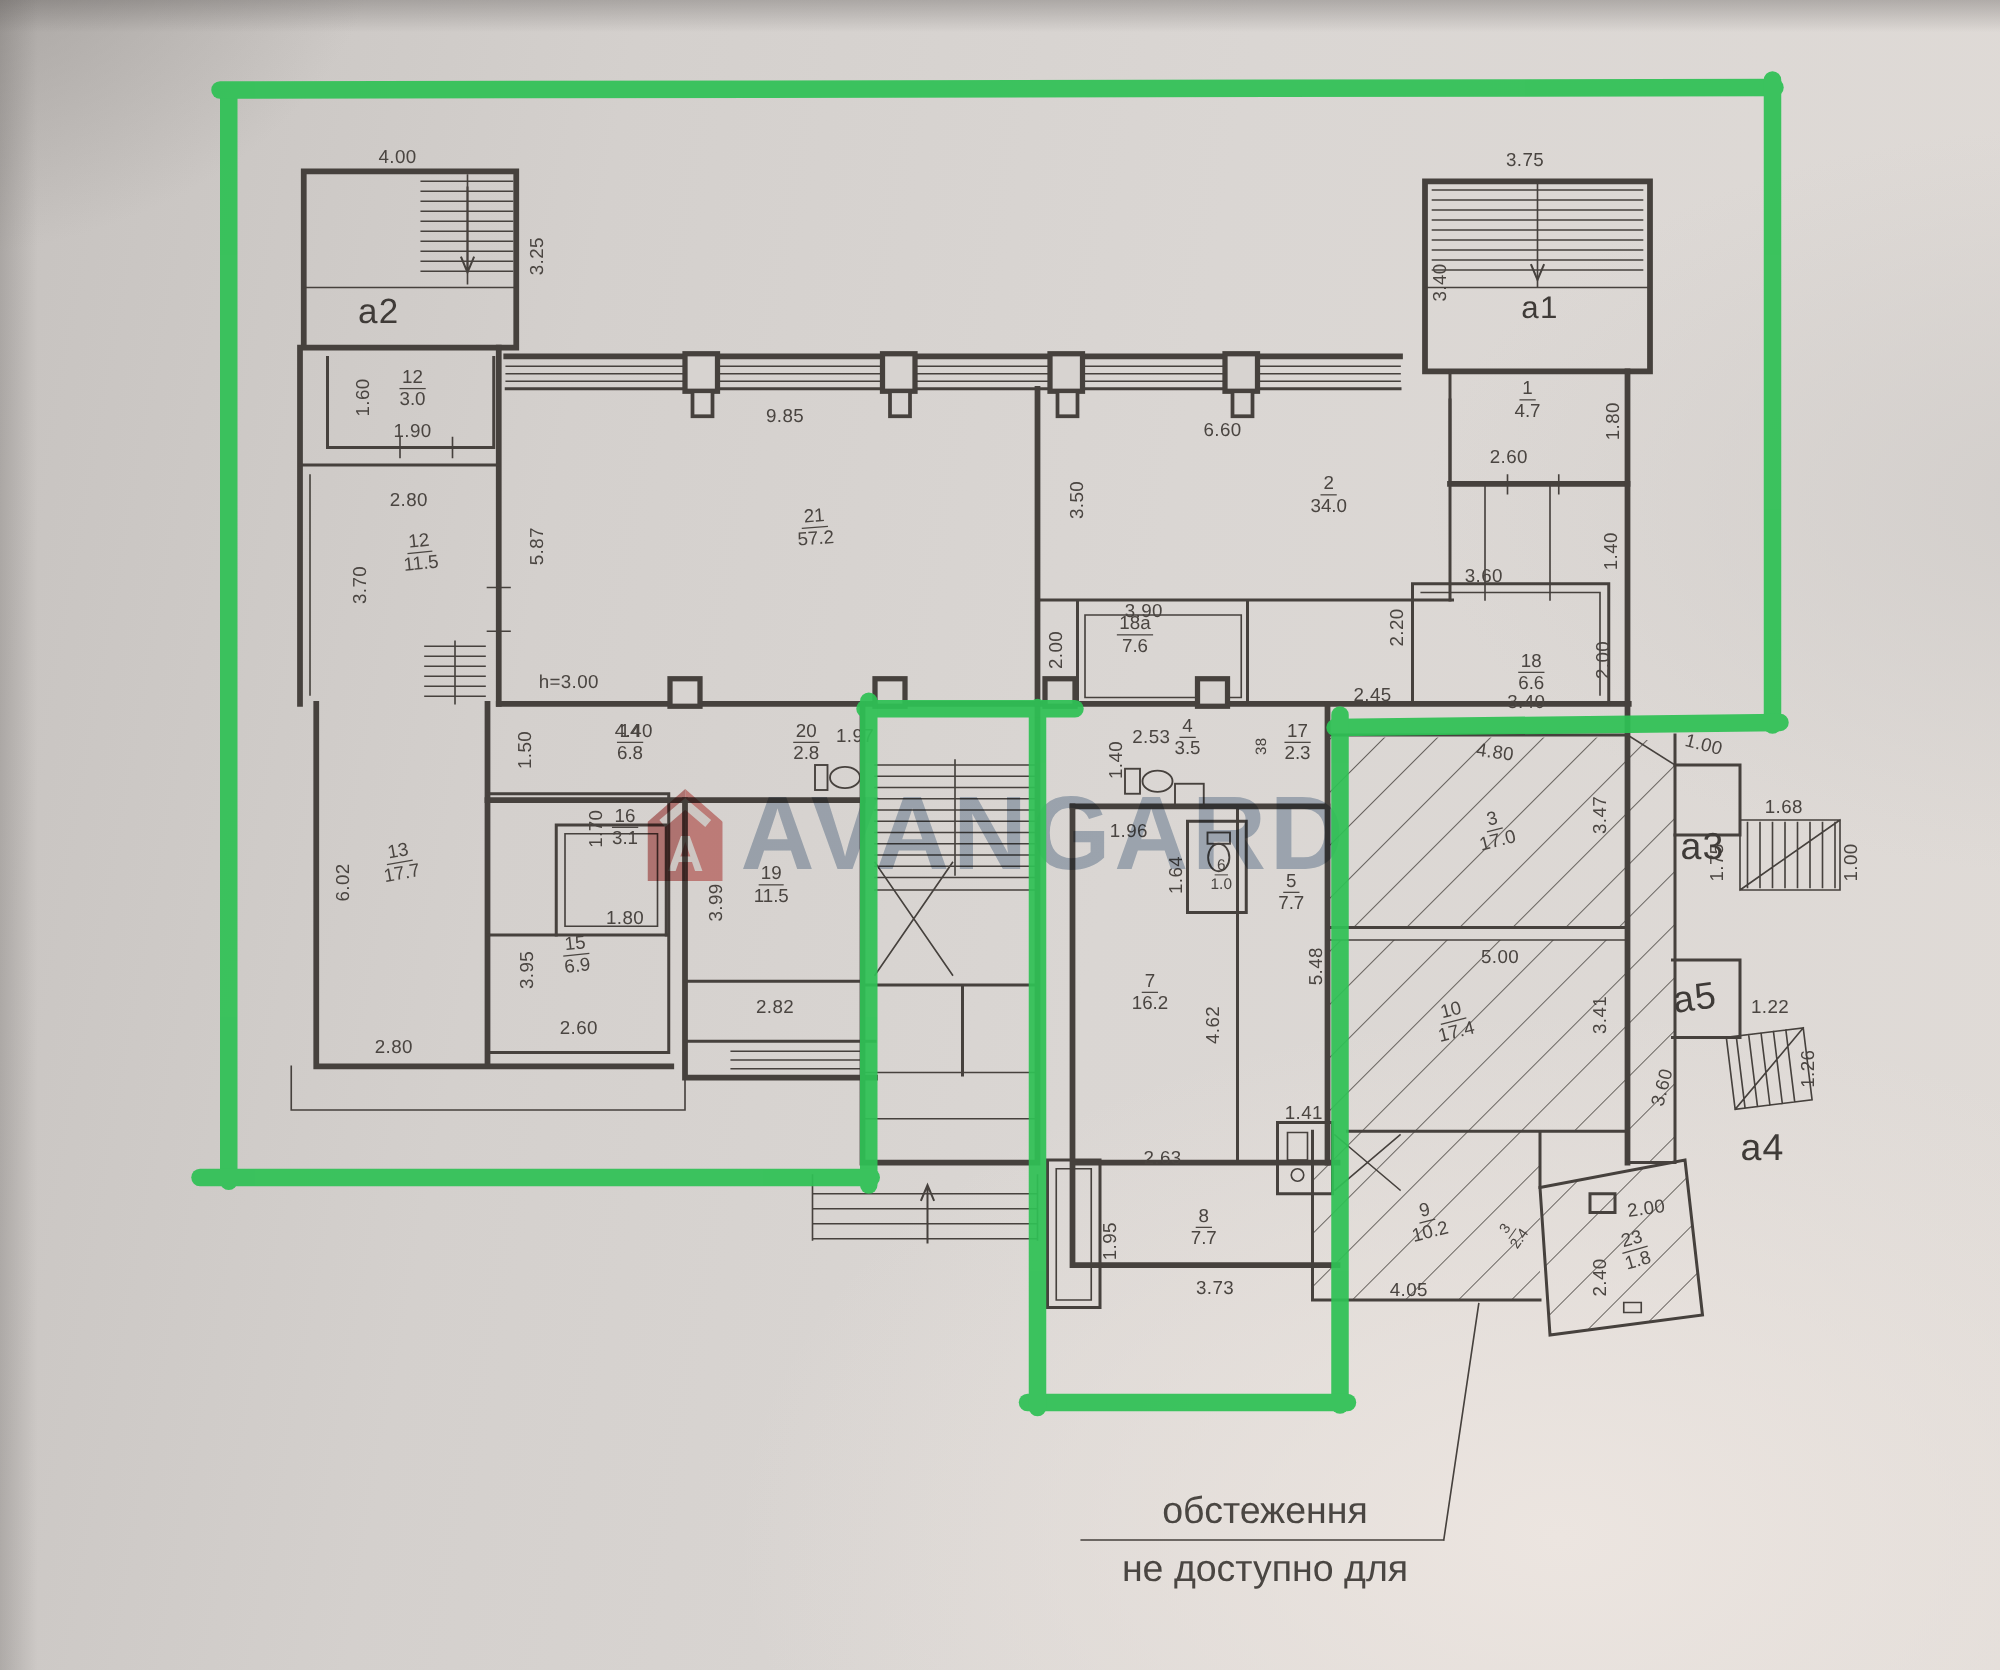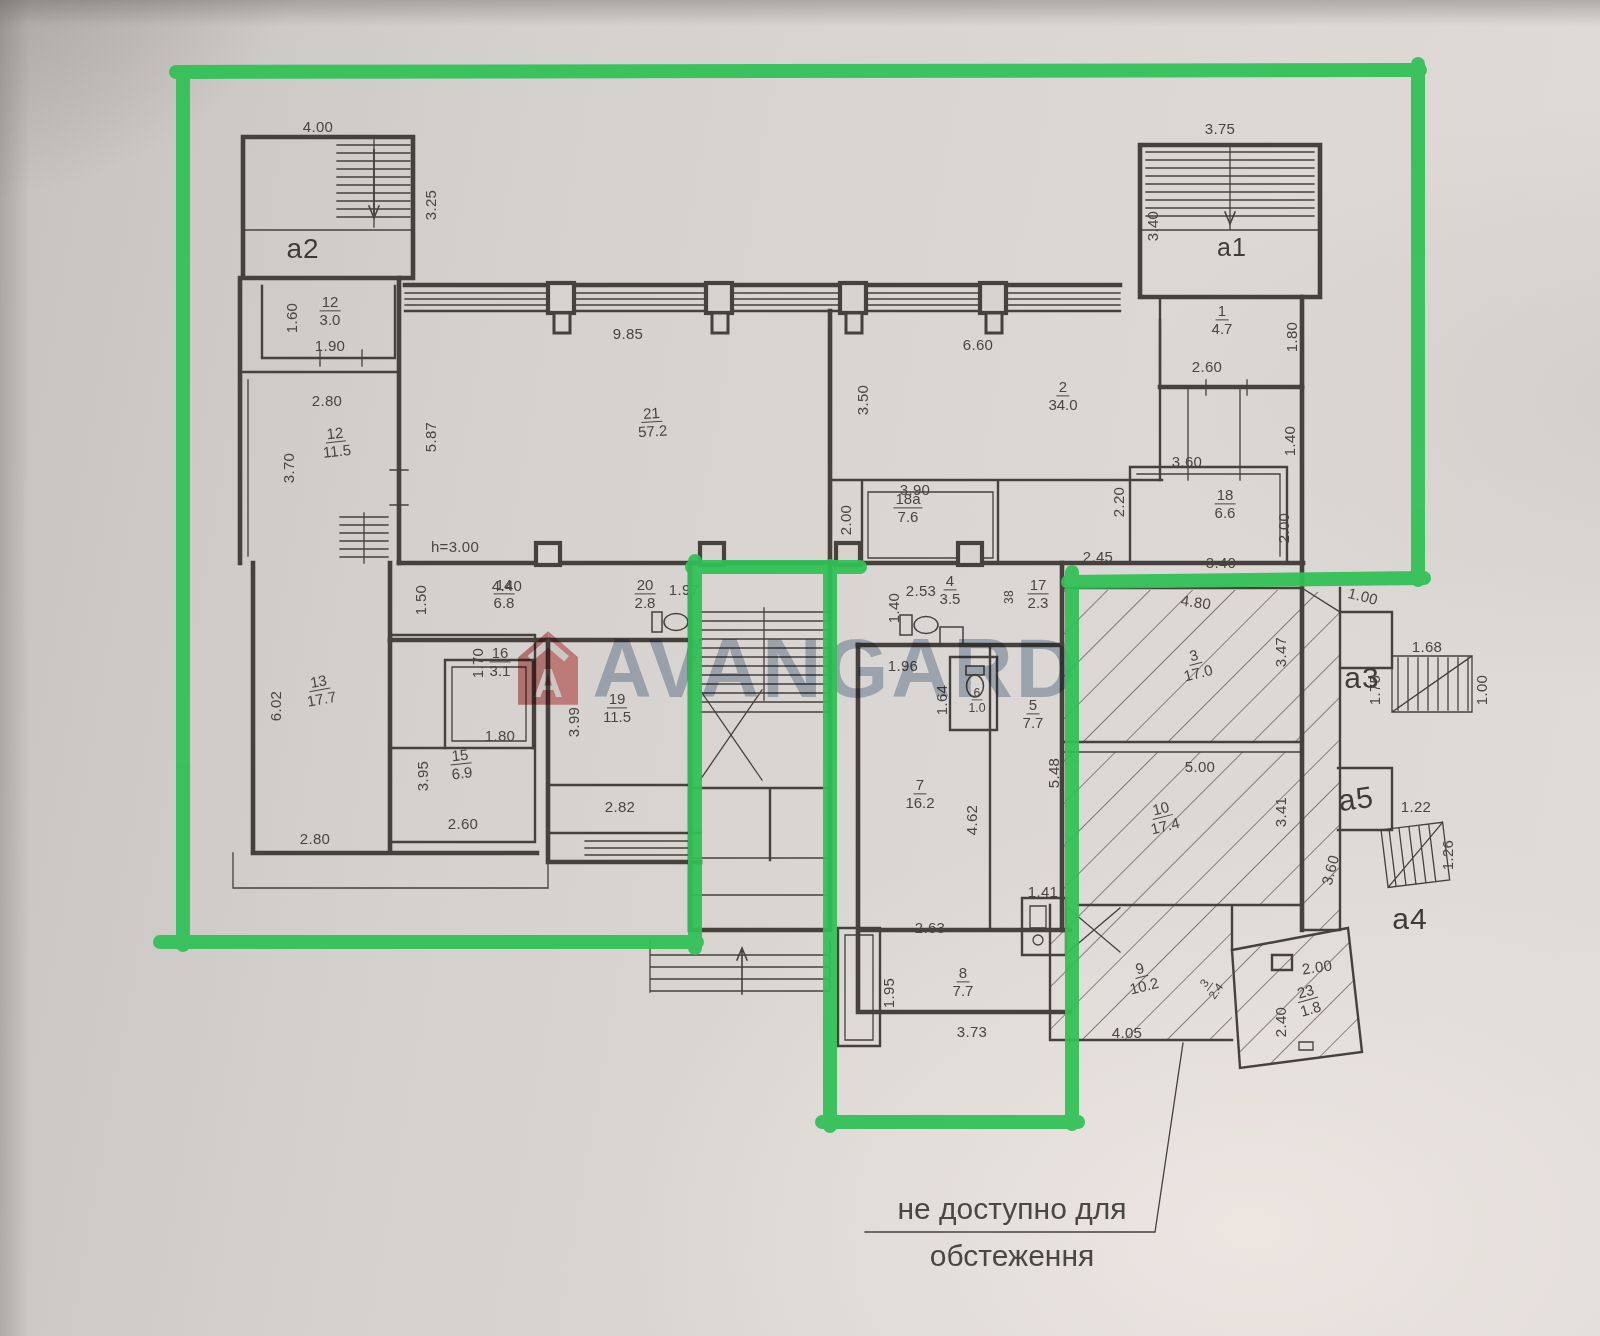--- a/index.html
+++ b/index.html
@@ -220,21 +220,21 @@
       <div class="lbl dim" style="left: 888px; top: 993px; transform: translate(-50%, -50%) rotate(-90deg) scale(1);">1.95</div>
       <div class="lbl dim" style="left: 1280px; top: 1022px; transform: translate(-50%, -50%) rotate(-90deg) scale(1);">2.40</div>
       <div class="lbl dim" style="left: 972px; top: 1031px; transform: translate(-50%, -50%) rotate(0deg) scale(1);">3.73</div>
       <div class="lbl dim" style="left: 1127px; top: 1032px; transform: translate(-50%, -50%) rotate(0deg) scale(1);">4.05</div>
       <div class="lbl room" style="left: 330px; top: 311px; transform: translate(-50%, -50%) rotate(0deg) scale(1);"><span class="rnum">12</span><span class="rarea">3.0</span></div>
       <div class="lbl room" style="left: 336px; top: 442px; transform: translate(-50%, -50%) rotate(-6deg) scale(1);"><span class="rnum">12</span><span class="rarea">11.5</span></div>
       <div class="lbl room" style="left: 652px; top: 422px; transform: translate(-50%, -50%) rotate(-4deg) scale(1);"><span class="rnum">21</span><span class="rarea">57.2</span></div>
       <div class="lbl room" style="left: 1063px; top: 396px; transform: translate(-50%, -50%) rotate(0deg) scale(1);"><span class="rnum">2</span><span class="rarea">34.0</span></div>
       <div class="lbl room" style="left: 1222px; top: 320px; transform: translate(-50%, -50%) rotate(0deg) scale(1);"><span class="rnum">1</span><span class="rarea">4.7</span></div>
       <div class="lbl room" style="left: 908px; top: 508px; transform: translate(-50%, -50%) rotate(0deg) scale(1);"><span class="rnum">18a</span><span class="rarea">7.6</span></div>
-      <div class="lbl room" style="left: 1225px; top: 504px; transform: translate(-50%, -50%) rotate(0deg) scale(1);"><span class="rnum">18</span><span class="rarea">6.6</span></div>
+      <div class="lbl room" style="left: 1225px; top: 538px; transform: translate(-50%, -50%) rotate(0deg) scale(1);"><span class="rnum">18</span><span class="rarea">6.6</span></div>
       <div class="lbl room" style="left: 504px; top: 594px; transform: translate(-50%, -50%) rotate(0deg) scale(1);"><span class="rnum">14</span><span class="rarea">6.8</span></div>
       <div class="lbl room" style="left: 645px; top: 594px; transform: translate(-50%, -50%) rotate(0deg) scale(1);"><span class="rnum">20</span><span class="rarea">2.8</span></div>
       <div class="lbl room" style="left: 950px; top: 590px; transform: translate(-50%, -50%) rotate(0deg) scale(1);"><span class="rnum">4</span><span class="rarea">3.5</span></div>
       <div class="lbl room" style="left: 1038px; top: 594px; transform: translate(-50%, -50%) rotate(0deg) scale(1);"><span class="rnum">17</span><span class="rarea">2.3</span></div>
       <div class="lbl room" style="left: 320px; top: 690px; transform: translate(-50%, -50%) rotate(-10deg) scale(1);"><span class="rnum">13</span><span class="rarea">17.7</span></div>
       <div class="lbl room" style="left: 500px; top: 662px; transform: translate(-50%, -50%) rotate(0deg) scale(1);"><span class="rnum">16</span><span class="rarea">3.1</span></div>
       <div class="lbl room" style="left: 461px; top: 764px; transform: translate(-50%, -50%) rotate(-6deg) scale(1);"><span class="rnum">15</span><span class="rarea">6.9</span></div>
       <div class="lbl room" style="left: 617px; top: 708px; transform: translate(-50%, -50%) rotate(0deg) scale(1);"><span class="rnum">19</span><span class="rarea">11.5</span></div>
       <div class="lbl room" style="left: 977px; top: 700px; transform: translate(-50%, -50%) rotate(0deg) scale(0.82);"><span class="rnum">6</span><span class="rarea">1.0</span></div>
       <div class="lbl room" style="left: 1033px; top: 714px; transform: translate(-50%, -50%) rotate(0deg) scale(1);"><span class="rnum">5</span><span class="rarea">7.7</span></div>
@@ -256,22 +256,22 @@
     <svg width="92" height="112" viewBox="0 0 92 112">
       <polygon points="46,0 92,40 92,112 46,112" fill="#cd5350"></polygon>
       <polygon points="46,0 0,40 0,112 46,112" fill="#b34441"></polygon>
       <polyline points="18,42 46,18 74,42" fill="none" stroke="#efe9e5" stroke-width="11"></polyline>
       <text x="46" y="100" text-anchor="middle" font-family="Liberation Sans, sans-serif" font-size="62" font-weight="bold" fill="#efe9e5">A</text>
     </svg>
     <div id="wm-text">AVANGARD</div>
   </div>
 
   <div id="note">
+    <div>обстеження</div>
     <div>не доступно для</div>
-    <div>обстеження</div>
   </div>
 
   <svg id="green" class="layer" viewBox="0 0 1600 1336">
     <g stroke="#2fc155" stroke-width="14" fill="none" stroke-linecap="round" stroke-linejoin="round" opacity="0.93">
       <path d="M183,945 L183,74"></path>
       <path d="M176,72 L1420,70"></path>
       <path d="M1418,64 L1418,580"></path>
       <path d="M1424,578 L1068,582"></path>
       <path d="M1072,572 L1072,1124"></path>
       <path d="M1078,1122 L822,1122"></path>

